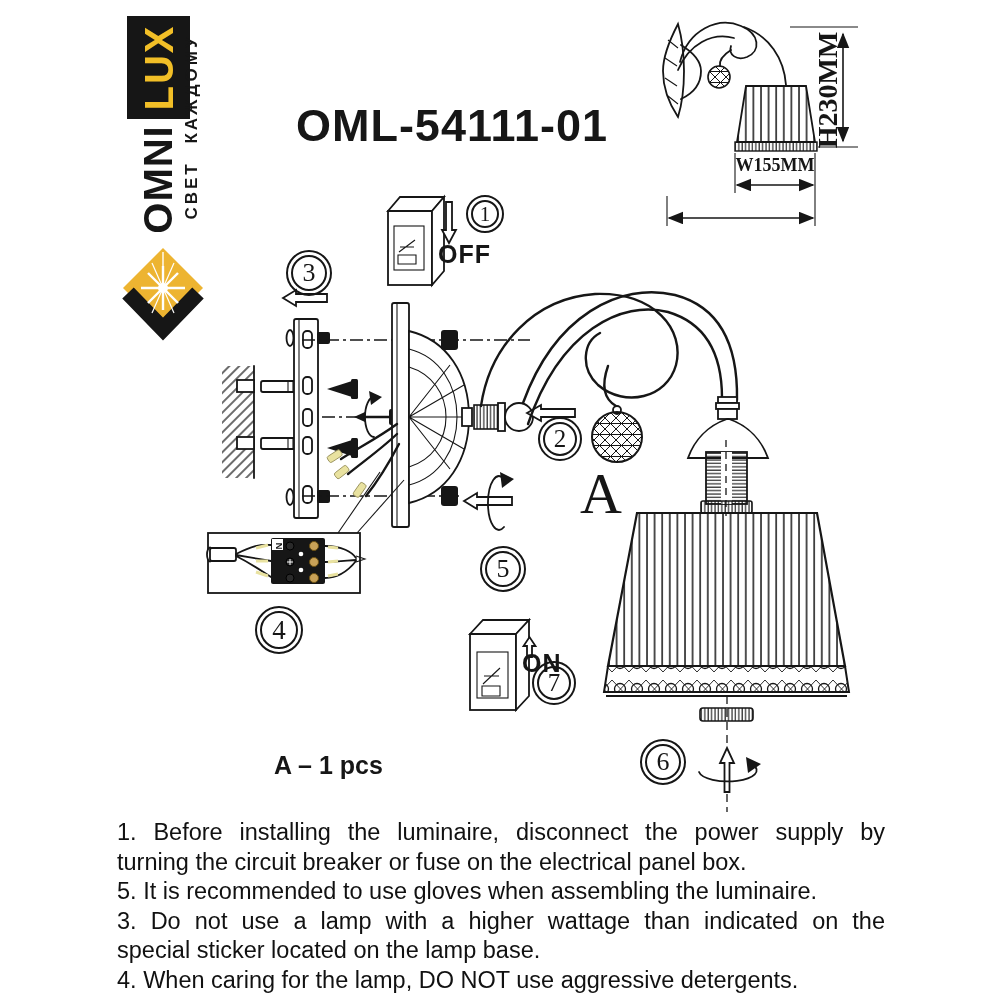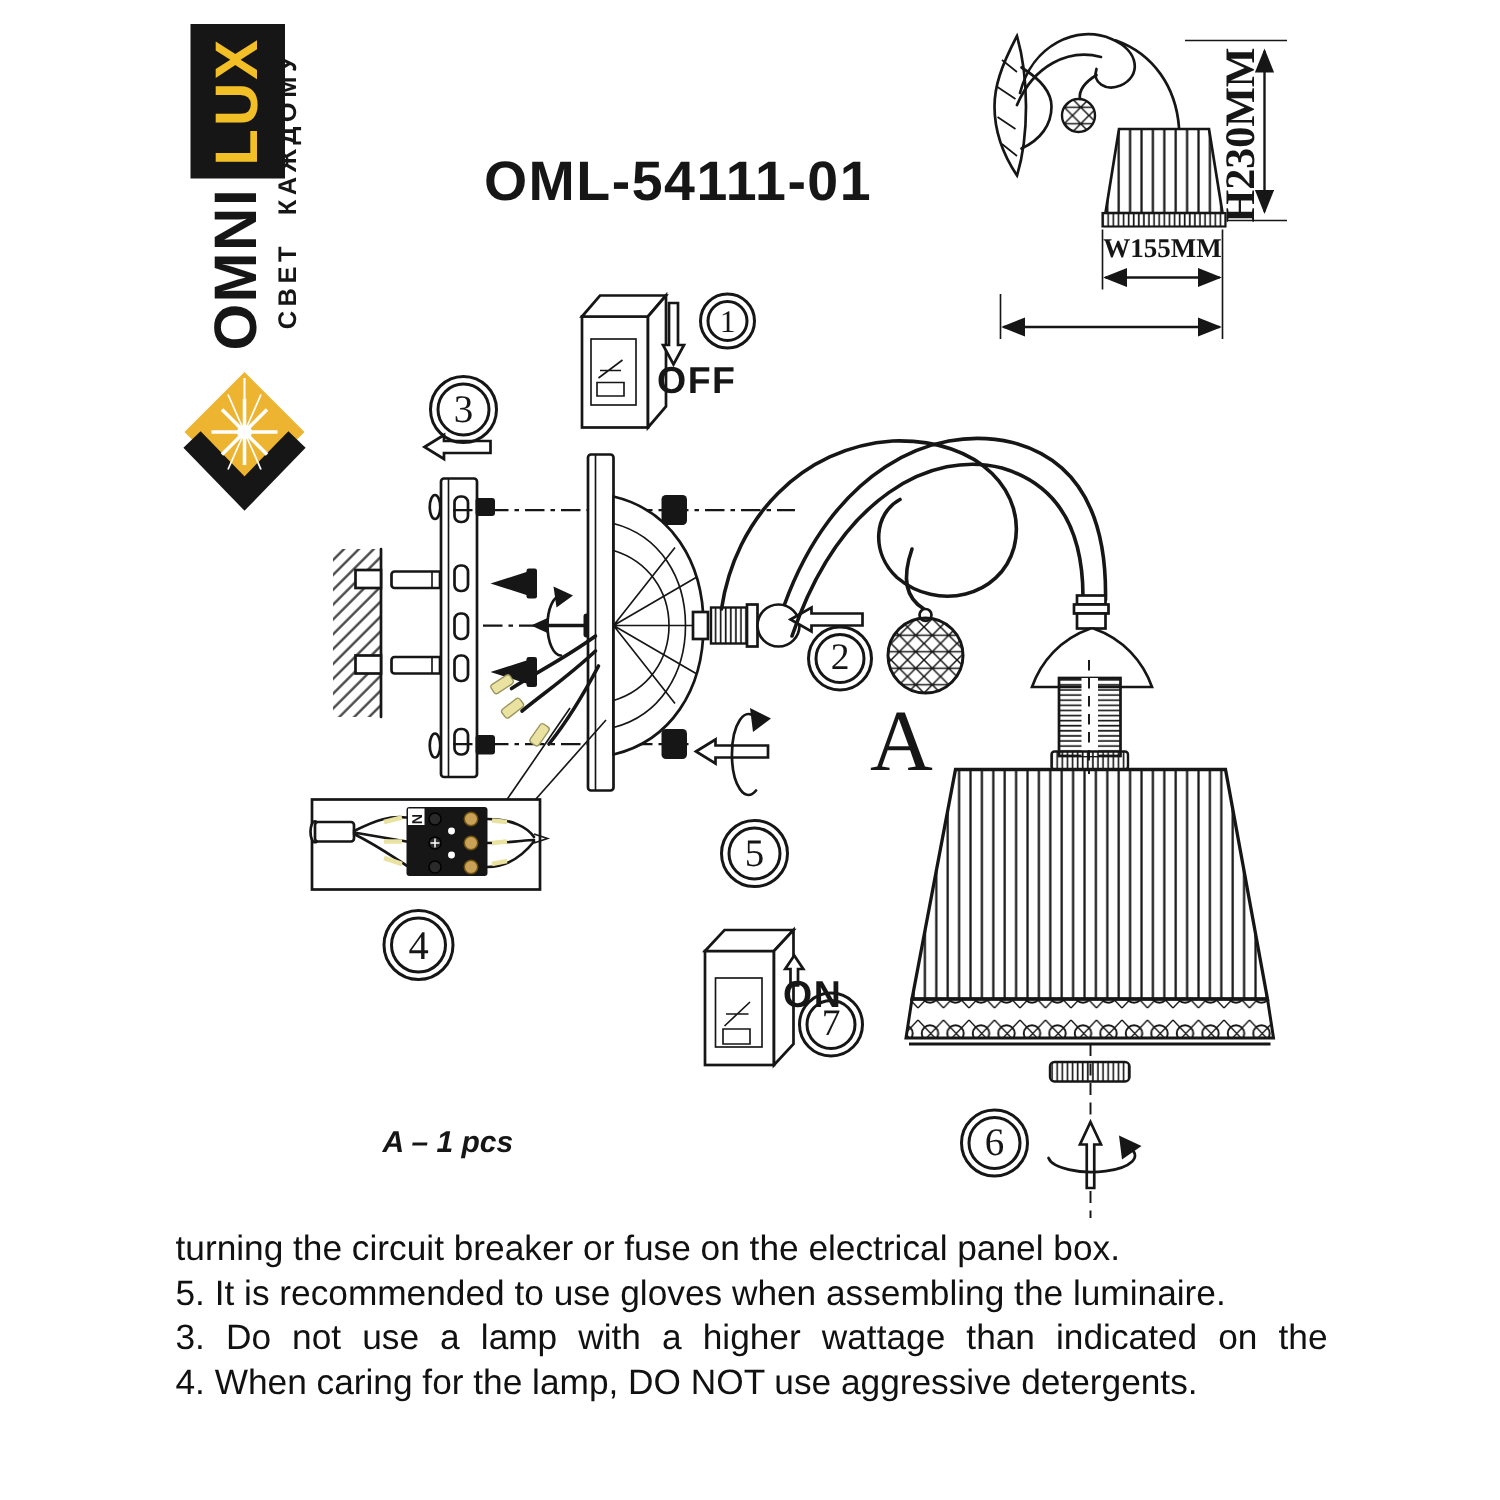--- a/index.html
+++ b/index.html
@@ -15,34 +15,34 @@
   .dash{stroke:#161616;stroke-width:1.5;fill:none;stroke-dasharray:13 4 3 4;}
   
   .lux-box{left:127px;top:16px;width:63px;height:103px;background:#161616;
            display:flex;align-items:center;justify-content:center;}
   .lux-box span{transform:rotate(-90deg);color:#F2BF27;font-weight:800;font-size:40px;letter-spacing:2px;}
   .omni{left:127px;top:119px;width:63px;height:120px;display:flex;align-items:center;justify-content:center;}
   .omni span{transform:rotate(-90deg);color:#161616;font-weight:800;font-size:40px;letter-spacing:1px;}
   .tagline{left:80px;top:114px;width:230px;height:26px;transform:rotate(-90deg);
            text-align:center;font-weight:bold;font-size:17px;letter-spacing:3px;word-spacing:10px;color:#161616;}
   
-  .title{left:278px;top:100px;width:348px;text-align:center;font-size:37px;font-weight:bold;letter-spacing:1px;}
+  .title{left:278px;top:100px;width:348px;text-align:center;font-size:45px;font-weight:bold;letter-spacing:1px;}
   
   .dim{font-family:"Liberation Serif",serif;font-weight:600;color:#161616;text-align:center;}
   .dim-h{left:766px;top:74px;width:124px;font-size:28px;transform:rotate(-90deg);}
   .dim-w{left:715px;top:155px;width:120px;font-size:18px;}
   .dim-l{left:671px;top:189px;width:140px;font-size:26px;}
   
   .stepc{border:2.2px solid #161616;border-radius:50%;display:flex;align-items:center;justify-content:center;
          font-family:"Liberation Serif",serif;color:#161616;}
   .stepc::after{content:"";position:absolute;inset:2.6px;border:2px solid #161616;border-radius:50%;}
   
   .sw{font-weight:bold;font-size:25px;letter-spacing:1px;}
   .partA{left:580px;top:460px;font-family:"Liberation Serif",serif;font-size:58px;}
-  .count{left:255px;top:751px;font-size:20px;font-weight:bold;font-style:italic;}
+  .count{left:274px;top:751px;font-size:25px;font-weight:bold;}
   
   .instr{left:117px;top:818px;width:768px;font-size:23.5px;line-height:29.6px;color:#111;}
   .instr .jst{text-align:justify;text-align-last:justify;}
 </style>
 </head>
 <body>
 
 <div class="page">
 
   <svg width="1000" height="1000" viewBox="0 0 1000 1000">
@@ -315,19 +315,21 @@
       <span>7</span>
     </div>
 
   <div class="abs sw" style="left:438px;top:240px;">OFF</div>
   <div class="abs sw" style="left:522px;top:617px;margin-top:32px;">ON</div>
 
   <div class="abs partA">A</div>
   <div class="abs count">A – 1 pcs</div>
 
   <div class="abs instr">
+    <div class="jst">1. Before installing the luminaire, disconnect the power supply by</div>
     <div>turning the circuit breaker or fuse on the electrical panel box.</div>
     <div>5. It is recommended to use gloves when assembling the luminaire.</div>
     <div class="jst">3. Do not use a lamp with a higher wattage than indicated on the</div>
+    <div>special sticker located on the lamp base.</div>
     <div>4. When caring for the lamp, DO NOT use aggressive detergents.</div>
   </div>
 
 </div>
 
 </body></html>

